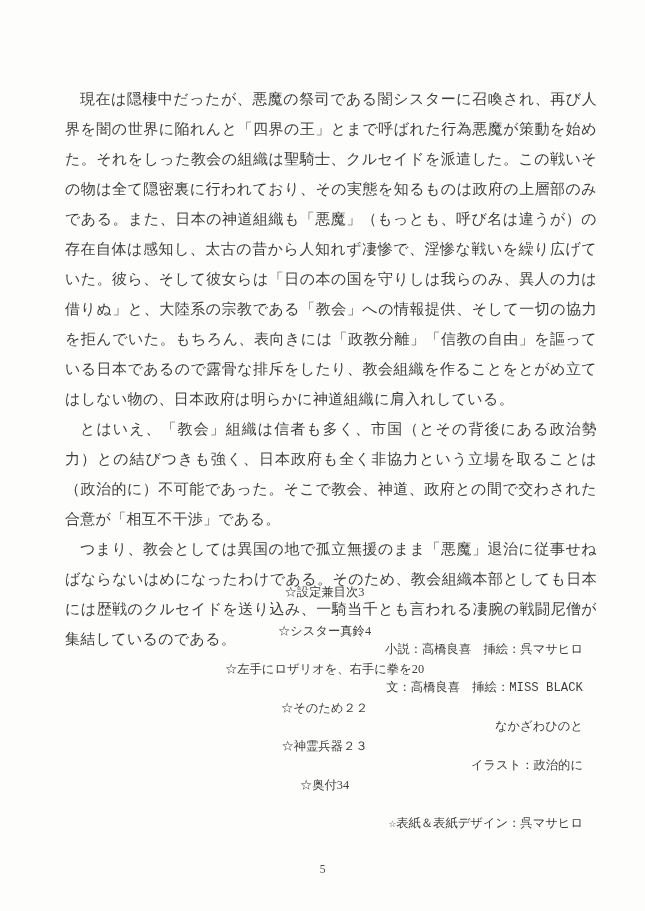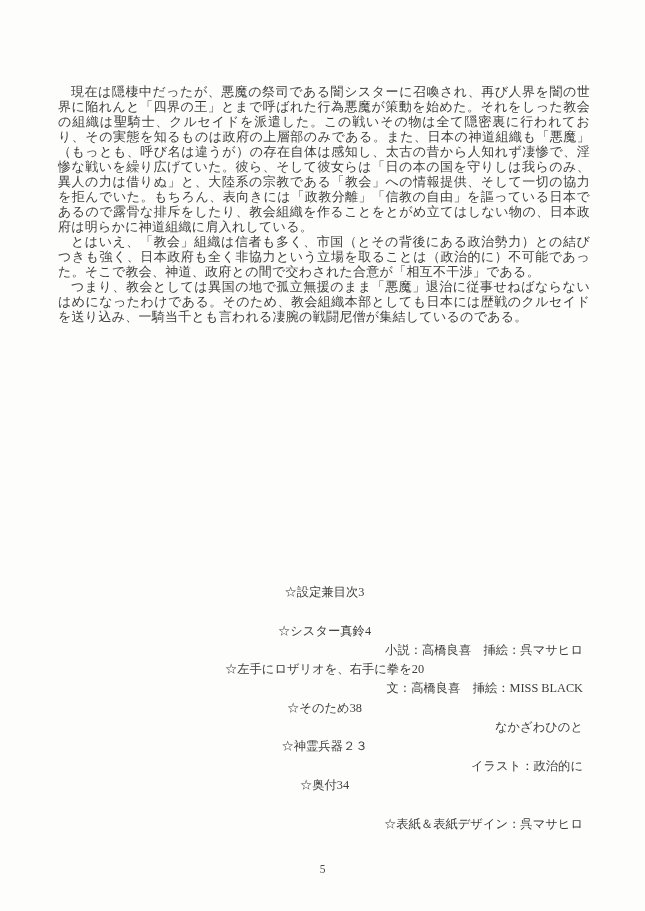--- a/index.html
+++ b/index.html
@@ -12,25 +12,25 @@
     width: 645px;
     height: 911px;
     margin: 0 auto;
     background: #fdfdfc;
     overflow: hidden;
     font-family: "Liberation Serif", "DejaVu Serif", serif;
     color: #3e3e3e;
   }
   .body-text {
     position: absolute;
-    left: 58px;
+    left: 65px;
     top: 84px;
     width: 532px;
-    font-size: 13px;
-    line-height: 15px;
+    font-size: 15px;
+    line-height: 30px;
     text-align: justify;
     letter-spacing: 0.02em;
   }
   .body-text p {
     margin: 0;
     text-indent: 1em;
   }
   .toc {
     position: absolute;
     left: 66px;
@@ -42,20 +42,21 @@
   .toc-row {
     height: 19.3px;
     display: flex;
     justify-content: center;
     align-items: baseline;
     white-space: nowrap;
   }
   .toc-row.credit {
     justify-content: flex-end;
     text-align: left;
+    font-family: Liberation Mono, monospace;
   }
   .toc-row.spacer {
     visibility: hidden;
   }
   .toc-title { text-align: left; }
   .toc-page  { text-align: right; }
   .footer-page-number {
     position: absolute;
     left: 0;
     top: 863px;
@@ -98,21 +99,21 @@
       <span class="toc-title">☆左手にロザリオを、右手に拳を</span>
       <span class="toc-page">20</span>
     </div>
 
     <div class="toc-row credit">
       <span>文：高橋良喜　挿絵：MISS BLACK</span>
     </div>
 
     <div class="toc-row">
       <span class="toc-title">☆そのため</span>
-      <span class="toc-page">38</span>
+      <span class="toc-page">２２</span>
     </div>
 
     <div class="toc-row credit">
       <span>なかざわひのと</span>
     </div>
 
     <div class="toc-row">
       <span class="toc-title">☆神霊兵器</span>
       <span class="toc-page">２３</span>
     </div>

